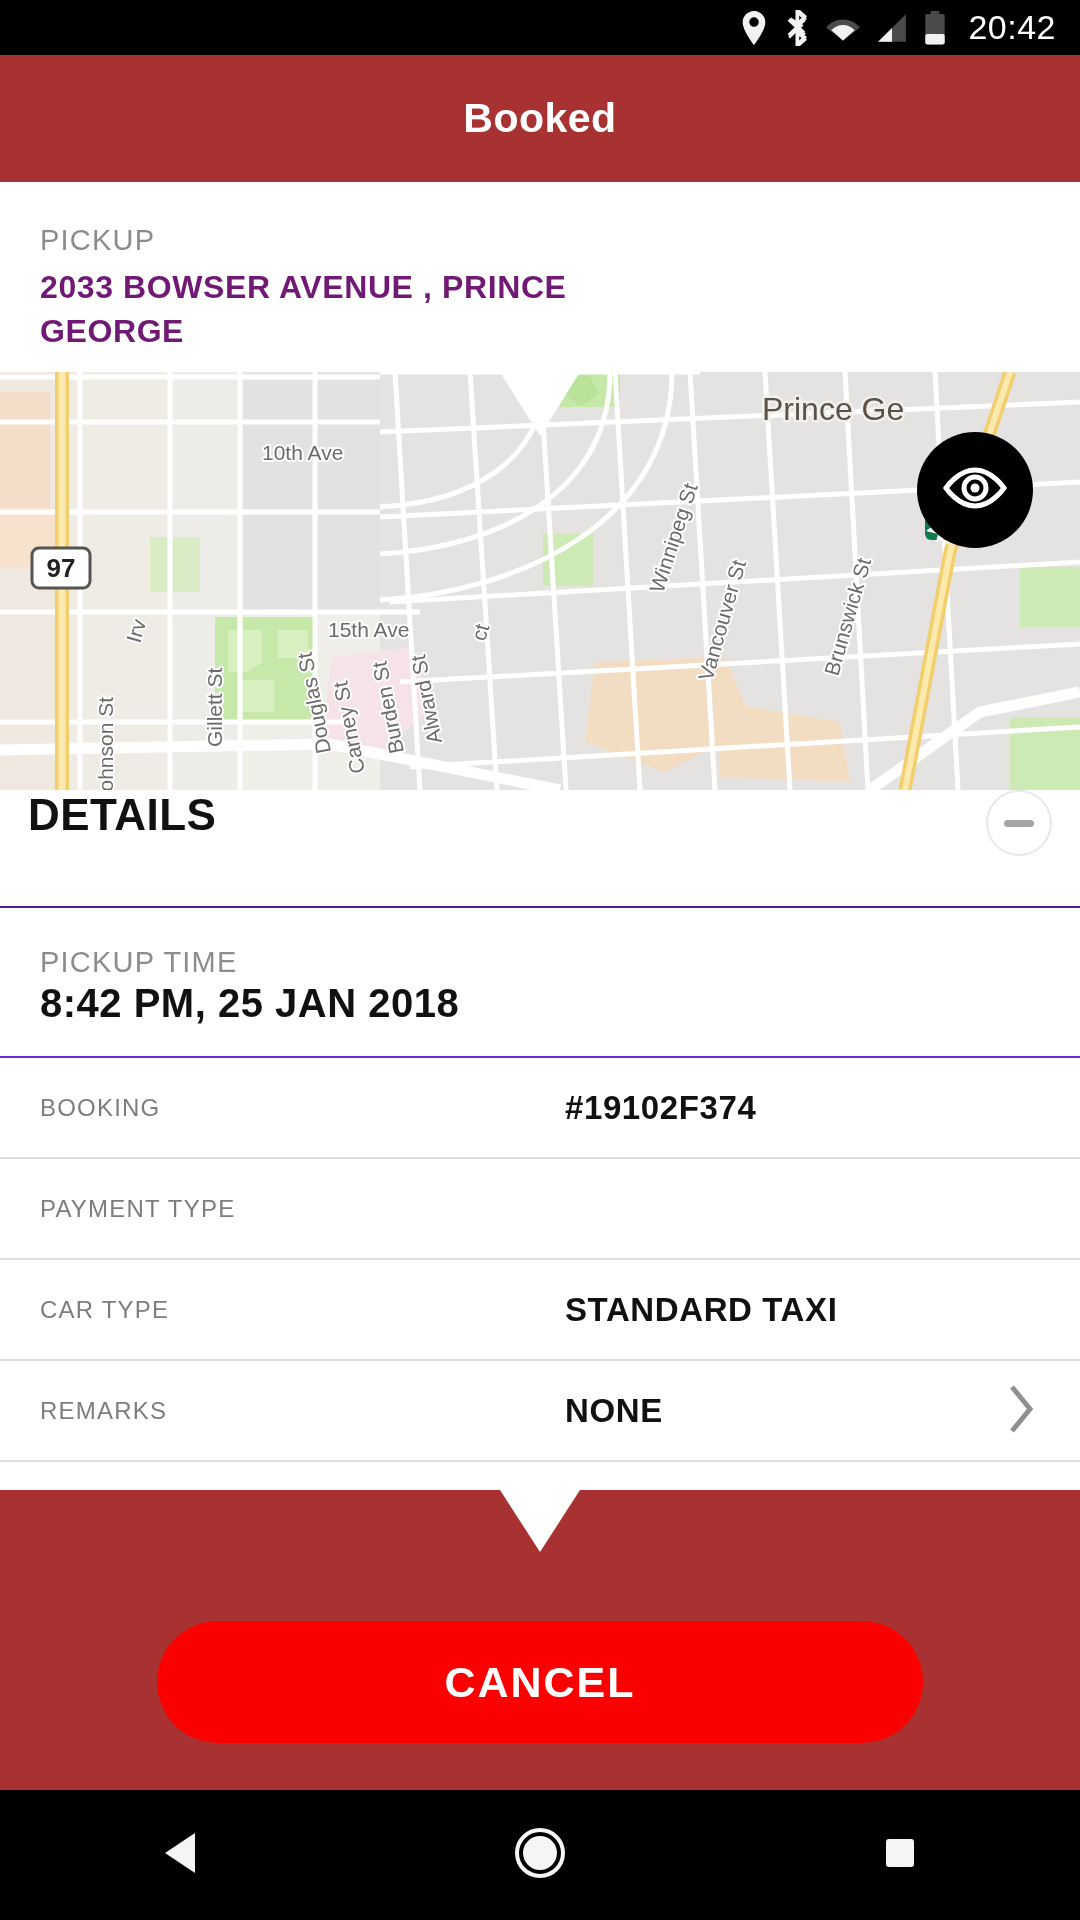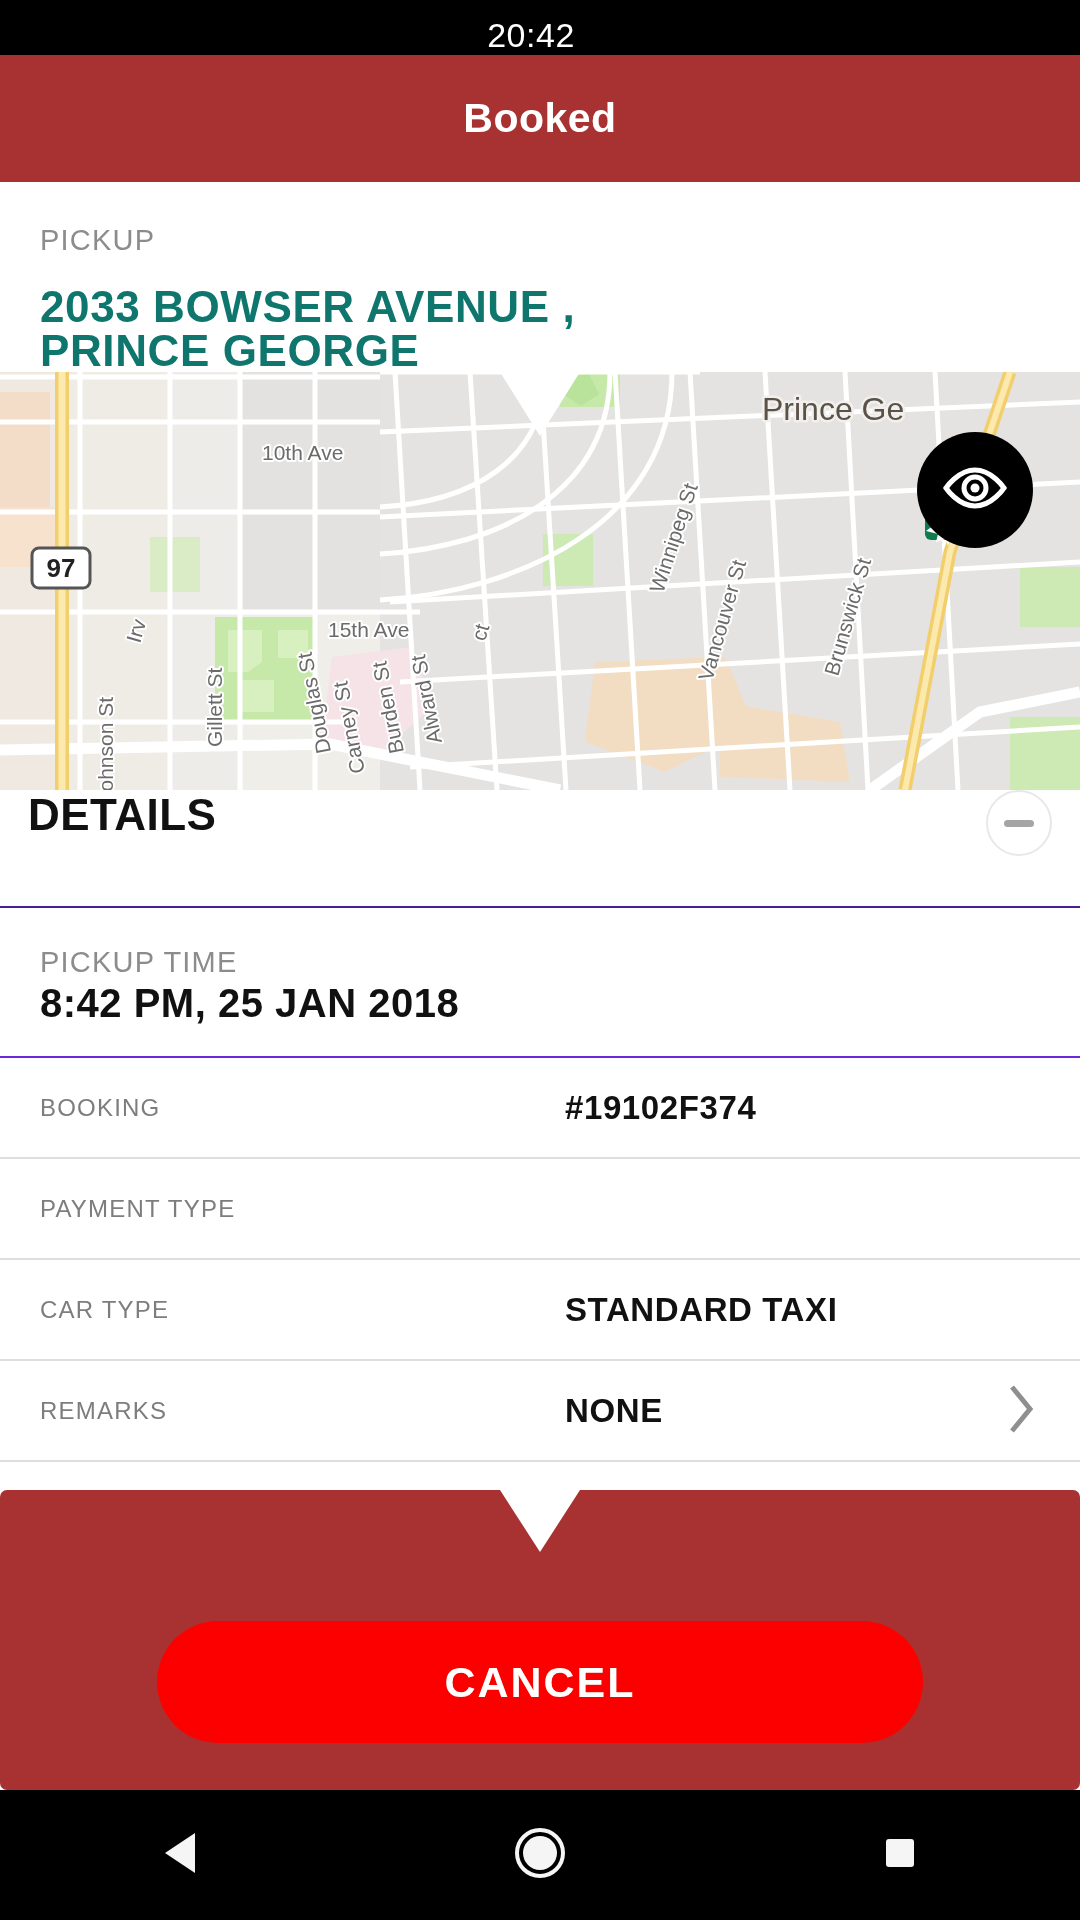--- a/index.html
+++ b/index.html
@@ -8,21 +8,21 @@
     background:#ffffff;
     font-family:"Liberation Sans", sans-serif;
     overflow:hidden;
   }
   .screen { position:relative; width:1080px; height:1920px; background:#fff; }
 
   
   .statusbar {
     position:absolute; top:0; left:0; width:1080px; height:55px;
     background:#000; display:flex; align-items:center;
-    justify-content:flex-end; padding-right:24px; gap:16px;flex-direction:column;
+    justify-content:flex-end; padding-right:24px; gap:16px;
   }
   .sb-icon { display:flex; align-items:center; justify-content:center; }
   .sb-time {
     color:#fff; font-size:34px; letter-spacing:0.5px; margin-left:6px;
     font-family:"Liberation Sans", sans-serif;
   }
 
   
   .header {
     position:absolute; top:55px; left:0; width:1080px; height:127px;
@@ -30,22 +30,22 @@
   }
   .header-title { color:#fff; font-size:41px; font-weight:bold; letter-spacing:0.5px; }
 
   
   .pickup-card {
     position:absolute; top:182px; left:0; width:1080px; height:190px;
     background:#fff; padding:42px 40px 0 40px;
   }
   .pickup-label { color:#8c8c8c; font-size:29px; letter-spacing:1.2px; }
   .pickup-address {
-    color:#0f766e; font-size:44px; font-weight:bold; letter-spacing:0.6px;
-    line-height:44px; margin-top:28px; max-width:640px;
+    color:#701a75; font-size:32px; font-weight:bold; letter-spacing:0.6px;
+    line-height:44px; margin-top:8px; max-width:640px;
   }
 
   
   .map {
     position:absolute; top:372px; left:0; width:1080px; height:418px;
     overflow:hidden; background:#e3e3e3;
   }
   .map svg { position:absolute; top:0; left:0; }
   .map-notch {
     position:absolute; top:0; left:50%; transform:translateX(-50%);
@@ -88,21 +88,20 @@
   .row-inline .r-label {
     color:#7d7d7d; font-size:24px; letter-spacing:1.2px; width:525px; flex:none;
   }
   .row-inline .r-value { color:#111; font-size:33px; font-weight:bold; letter-spacing:0.6px; }
   .chev { position:absolute; right:44px; top:50%; transform:translateY(-50%); }
 
   
   .footer {
     position:absolute; top:1490px; left:0; width:1080px; height:300px;
     background:#a83232;
-    border-radius:7px;
   }
   .footer-notch {
     position:absolute; top:0; left:50%; transform:translateX(-50%);
     width:0; height:0;
     border-left:40px solid transparent; border-right:40px solid transparent;
     border-top:62px solid #ffffff;
   }
   .cancel-btn {
     position:absolute; top:131px; left:157px; width:766px; height:122px;
     background:#fc0000; border:none; border-radius:61px; color:#fff;

